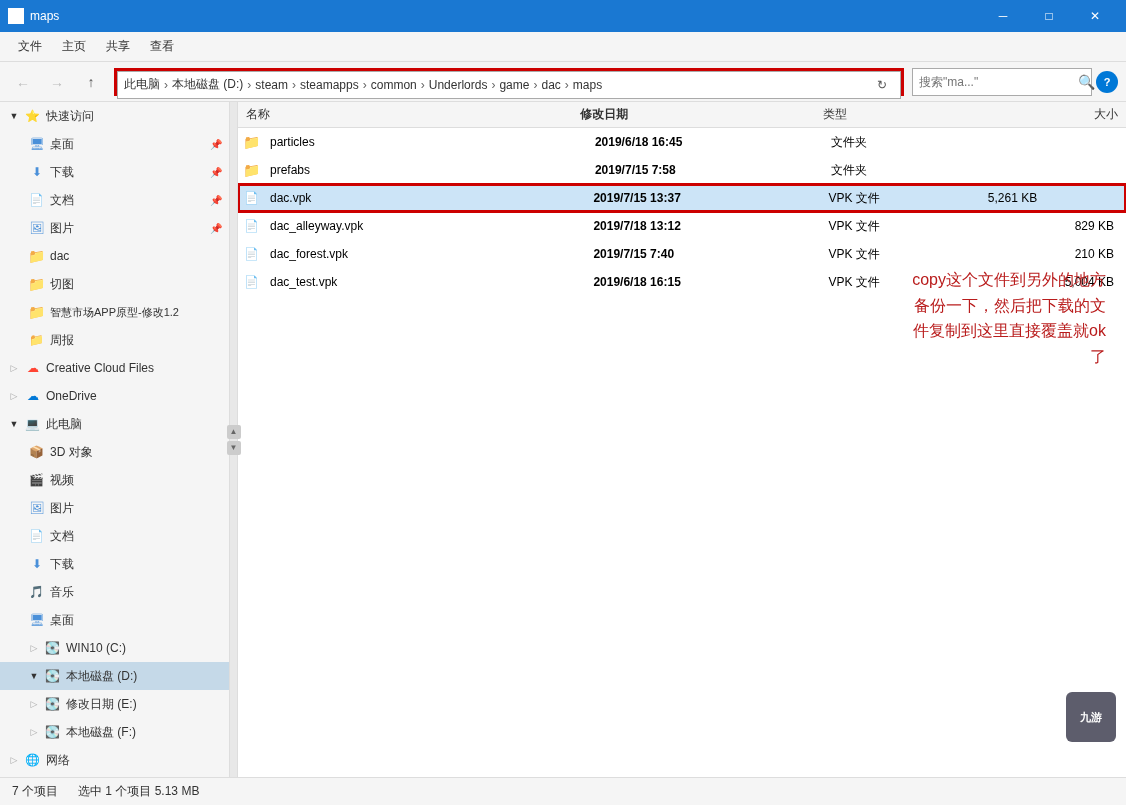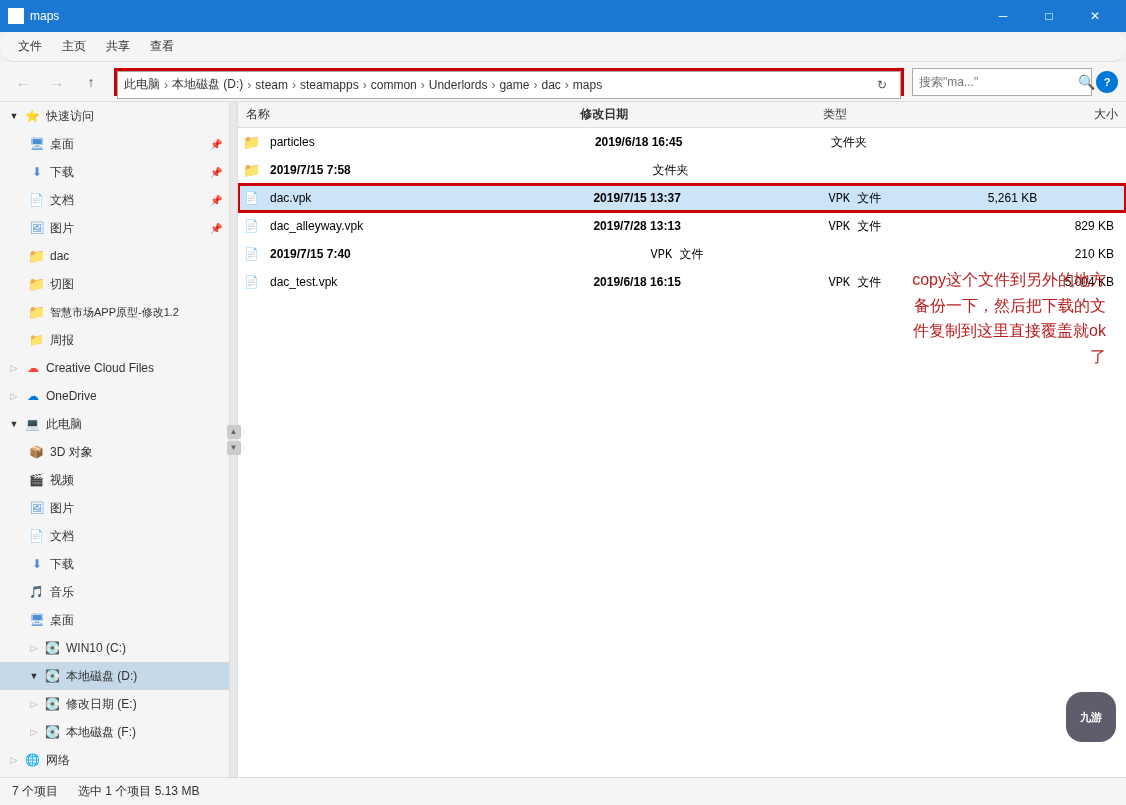--- a/index.html
+++ b/index.html
@@ -6,21 +6,21 @@
     body { font-family: 'Microsoft YaHei', 'Segoe UI', sans-serif; font-size: 12px; background: #f0f0f0; width: 1126px; height: 805px; overflow: hidden; }
 
     
     .title-bar { height: 32px; background: #1a78d2; display: flex; align-items: center; padding: 0 8px; gap: 6px; }
     .title-bar-icon { width: 16px; height: 16px; background: #fff; display: flex; align-items: center; justify-content: center; font-size: 10px; color: #1a78d2; font-weight: bold; }
     .title-bar-title { color: white; font-size: 12px; flex: 1; }
     .title-bar-controls { display: flex; gap: 0; }
     .title-bar-btn { width: 46px; height: 32px; display: flex; align-items: center; justify-content: center; color: white; font-size: 12px; cursor: pointer; }
 
     
-    .menu-bar { height: 30px; background: #f5f5f5; display: flex; align-items: center; padding: 0 8px; border-bottom: 1px solid #ddd; border-radius: 14px; }
+    .menu-bar { height: 30px; background: #f5f5f5; display: flex; align-items: center; padding: 0 8px; border-bottom: 1px solid #ddd; }
     .menu-item { padding: 4px 10px; cursor: pointer; font-size: 12px; color: #333; }
 
     
     .toolbar { height: 40px; background: #f5f5f5; display: flex; align-items: center; padding: 0 8px; gap: 4px; border-bottom: 1px solid #ddd; }
     .toolbar-btn { width: 30px; height: 30px; display: flex; align-items: center; justify-content: center; cursor: pointer; border: 1px solid transparent; border-radius: 2px; font-size: 14px; color: #555; }
     .toolbar-btn.disabled { color: #bbb; cursor: default; }
     .address-bar { flex: 1; height: 28px; border: 1px solid #aaa; background: white; display: flex; align-items: center; padding: 0 6px; font-size: 12px; }
     .address-bar-path { display: flex; align-items: center; gap: 4px; color: #333; flex: 1; }
     .path-segment { cursor: pointer; }
     .path-sep { color: #666; }
@@ -40,21 +40,21 @@
     .item-label { font-size: 12px; overflow: hidden; text-overflow: ellipsis; }
 
     
     .status-bar { height: 28px; background: #f5f5f5; border-top: 1px solid #ddd; display: flex; align-items: center; padding: 0 12px; gap: 20px; font-size: 12px; color: #333; }
 
     
     .file-list { flex: 1; background: white; display: flex; flex-direction: column; overflow: hidden; }
     .file-list-header { display: flex; align-items: center; height: 26px; background: #f5f5f5; border-bottom: 1px solid #ddd; padding: 0 4px; font-size: 12px; color: #333; }
     .col-name { flex: 2.5; padding: 0 4px; cursor: pointer; }
     .col-date { flex: 1.8; padding: 0 4px; cursor: pointer; font-weight: bold; }
-    .col-type { flex: 1.2; padding: 0 4px; cursor: pointer; font-family: Liberation Mono, monospace; }
+    .col-type { flex: 1.2; padding: 0 4px; cursor: pointer; }
     .col-size { flex: 1; padding: 0 4px; text-align: right; cursor: pointer; }
     .file-rows { flex: 1; overflow-y: auto; }
     .file-row { display: flex; align-items: center; height: 28px; padding: 0 4px; cursor: pointer; font-size: 12px; }
     .file-icon { width: 20px; height: 20px; display: flex; align-items: center; justify-content: center; margin-right: 4px; flex-shrink: 0; }
 
     
     .address-outer { border: 3px solid #cc0000; display: flex; flex: 1; margin: 0 4px; height: 28px; }
 
     
     .annotation { position: absolute; right: 20px; top: 165px; width: 200px; color: #b91c1c; font-size: 16px; line-height: 1.6; font-weight: normal; text-align: right; }
@@ -265,62 +265,64 @@
         <div class="file-row">
           <div class="file-icon folder-icon">📁</div>
           <div class="col-name">particles</div>
           <div class="col-date">2019/6/18 16:45</div>
           <div class="col-type">文件夹</div>
           <div class="col-size"></div>
         </div>
 
         <div class="file-row">
           <div class="file-icon folder-icon">📁</div>
+          <div class="col-name">prefabs</div>
           <div class="col-date">2019/7/15 7:58</div>
           <div class="col-type">文件夹</div>
           <div class="col-size"></div>
         </div>
 
         <div class="file-row" style="background:#cce4f7; outline:3px solid #cc0000; outline-offset:-2px; position:relative; z-index:1;">
           <div class="file-icon" style="color:#777;">📄</div>
           <div class="col-name">dac.vpk</div>
           <div class="col-date">2019/7/15 13:37</div>
           <div class="col-type">VPK 文件</div>
           <div class="col-size" style="text-align:left;padding-right:8px;">5,261 KB</div>
         </div>
 
         <div class="file-row">
           <div class="file-icon" style="color:#777;">📄</div>
           <div class="col-name">dac_alleyway.vpk</div>
-          <div class="col-date">2019/7/28 13:13</div>
+          <div class="col-date">2019/7/18 13:12</div>
           <div class="col-type">VPK 文件</div>
           <div class="col-size" style="text-align:right;padding-right:8px;">829 KB</div>
         </div>
 
         <div class="file-row">
           <div class="file-icon" style="color:#777;">📄</div>
+          <div class="col-name">dac_forest.vpk</div>
           <div class="col-date">2019/7/15 7:40</div>
           <div class="col-type">VPK 文件</div>
           <div class="col-size" style="text-align:right;padding-right:8px;">210 KB</div>
         </div>
 
         <div class="file-row">
           <div class="file-icon" style="color:#777;">📄</div>
           <div class="col-name">dac_test.vpk</div>
           <div class="col-date">2019/6/18 16:15</div>
           <div class="col-type">VPK 文件</div>
           <div class="col-size" style="text-align:right;padding-right:8px;">5,004 KB</div>
         </div>
       </div>
     </div>
 
     <div class="annotation">copy这个文件到另外的地方备份一下，然后把下载的文件复制到这里直接覆盖就ok了</div>
 
     <div style="position:absolute; bottom:35px; right:10px; opacity:0.7;">
-      <div style="width:50px; height:50px; background:#1a1a2e; border-radius:16px; display:flex; align-items:center; justify-content:center; color:white; font-size:11px; font-weight:bold;">
+      <div style="width:50px; height:50px; background:#1a1a2e; border-radius:6px; display:flex; align-items:center; justify-content:center; color:white; font-size:11px; font-weight:bold;">
         <span>九游</span>
       </div>
     </div>
   </div>
 
   <div class="status-bar">
     <span>7 个项目</span>
     <span>选中 1 个项目  5.13 MB</span>
   </div>
 </div>

